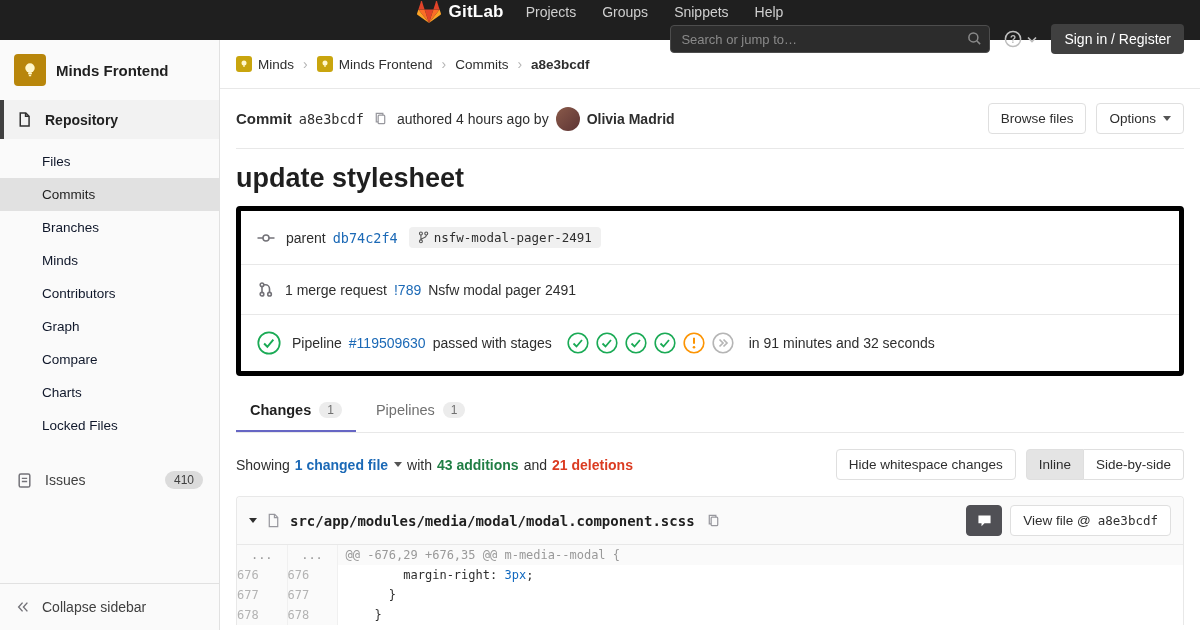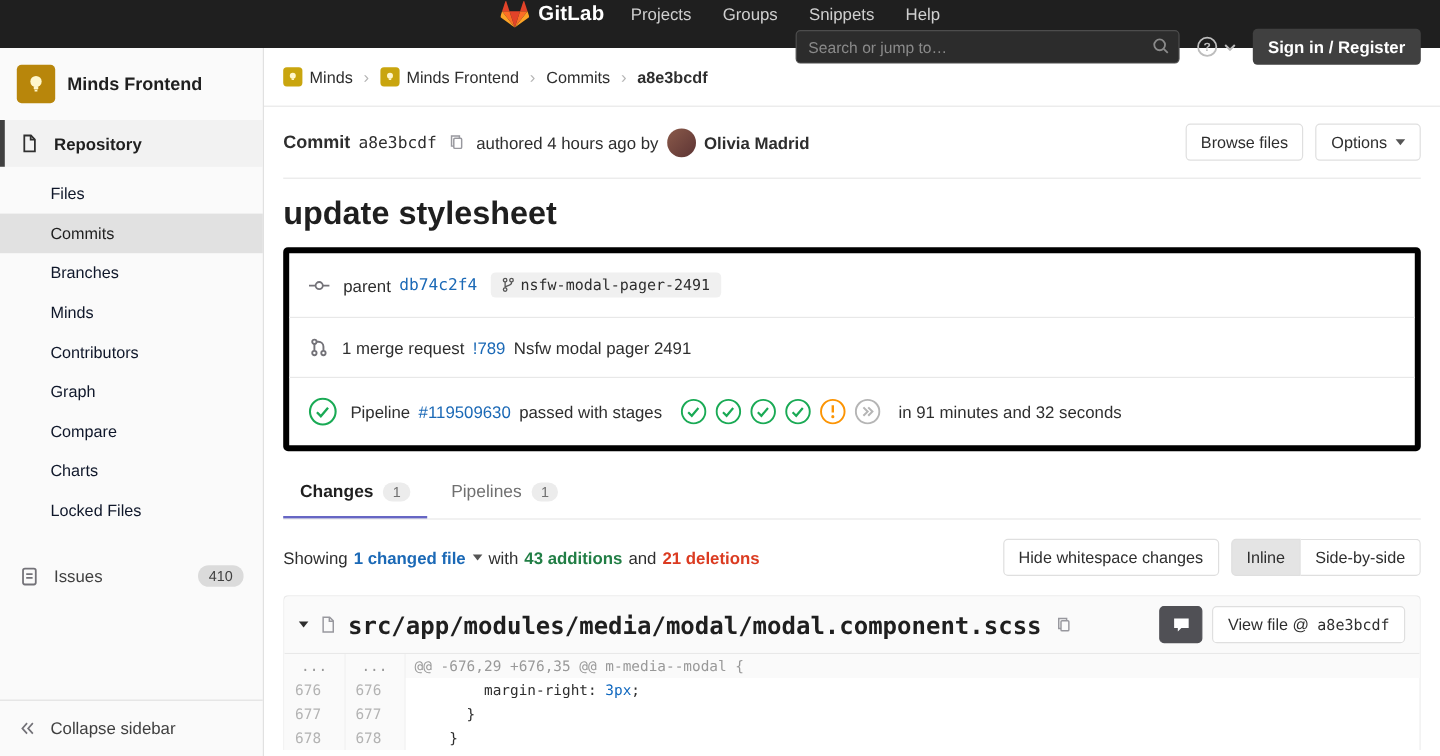--- a/index.html
+++ b/index.html
@@ -13,21 +13,21 @@
   .brand { display:flex; align-items:center; gap:8px; margin-right:22px; cursor:pointer; }
   .brand-text { color:#fff; font-size:17px; font-weight:600; letter-spacing:.2px; }
   .nav-menu { display:flex; gap:26px; }
   .nav-menu a { color:#cfcfcf; font-size:14px; cursor:pointer; }
   .nav-right { margin-left:auto; display:flex; align-items:center; gap:14px; }
   .search-box { position:relative; width:320px; }
   .search-box input { width:100%; height:28px; background:#2c2c2c; border:1px solid #4d4d4d; border-radius:4px; color:#ccc; padding:0 30px 0 10px; font-size:13px; font-family:inherit; }
   .search-box input::placeholder { color:#8a8a8a; }
   .search-icon { position:absolute; right:8px; top:6px; }
   .help-dd { display:flex; align-items:center; gap:5px; cursor:pointer; }
-  .signin { background:#404040; color:#fff; font-weight:bold; padding:7px 13px; border-radius:4px; font-size:14px; cursor:pointer; white-space:nowrap; }
+  .signin { background:#404040; color:#fff; font-weight:normal; padding:7px 13px; border-radius:4px; font-size:14px; cursor:pointer; white-space:nowrap; }
 
   
   .sidebar { position:fixed; top:40px; left:0; bottom:0; width:220px; background:#fafafa; border-right:1px solid #e1e1e1; display:flex; flex-direction:column; z-index:10; }
   .project-head { display:flex; align-items:center; gap:10px; padding:14px 16px 14px 14px; cursor:pointer; }
   .project-avatar { width:32px; height:32px; border-radius:4px; background:#b8860b; display:flex; align-items:center; justify-content:center; flex:none; }
   .project-name { font-weight:600; font-size:15px; color:#1f1f1f; }
   .side-item { display:flex; align-items:center; gap:12px; padding:11px 16px; color:#404040; font-size:14px; cursor:pointer; }
   .side-item.section-active { font-weight:600; color:#1f1f1f; box-shadow:inset 4px 0 0 #404040; background:#f2f2f2; }
   .sub-list { list-style:none; padding:6px 0 10px; }
   .sub-list li { padding:9px 16px 9px 42px; font-size:13.5px; color:#0f172a; cursor:pointer; }
@@ -77,27 +77,27 @@
   .additions { color:#217e45; font-weight:bold; }
   .deletions { color:#db3b21; font-weight:bold; }
   .diff-bar-actions { margin-left:auto; display:flex; gap:10px; align-items:center; }
   .btn-group { display:flex; }
   .btn-group .btn { border-radius:0; border-left-width:0; }
   .btn-group .btn:first-child { border-radius:4px 0 0 4px; border-left-width:1px; }
   .btn-group .btn:last-child { border-radius:0 4px 4px 0; }
 
   .file-holder { border:1px solid #e8e8e8; border-bottom:none; border-radius:4px 4px 0 0; }
   .file-header { display:flex; align-items:center; gap:9px; background:#fafafa; border-bottom:1px solid #e8e8e8; padding:8px 12px; border-radius:4px 4px 0 0; }
-  .file-path { font-weight:600; font-size:20px; color:#1f1f1f; cursor:pointer; }
+  .file-path { font-weight:600; font-size:14px; color:#1f1f1f; cursor:pointer; }
   .file-actions { margin-left:auto; display:flex; gap:8px; align-items:center; }
   .comment-btn { background:#505055; border:1px solid #505055; border-radius:4px; width:36px; height:31px; display:flex; align-items:center; justify-content:center; cursor:pointer; }
 
   .diff-table { width:100%; border-collapse:collapse; font-family:"DejaVu Sans Mono",monospace; font-size:12px; line-height:20px; }
   .diff-table td { padding:0; vertical-align:top; }
-  td.line-num { width:50px; min-width:50px; text-align:center; padding-right:10px; color:#b3b3b3; background:#fafafa; border-right:1px solid #f0f0f0; cursor:pointer; }
+  td.line-num { width:50px; min-width:50px; text-align:left; padding-right:10px; color:#b3b3b3; background:#fafafa; border-right:1px solid #f0f0f0; cursor:pointer; }
   td.line-code { padding-left:8px; white-space:pre; color:#2e2e2e; }
   tr.hunk td { background:#fafafa; color:#999; }
   tr.hunk td.line-num { text-align:center; padding-right:0; }
   .syn-num { color:#1068bf; }
 </style>
 </head>
 <body>
 
 <header class="navbar">
   <div class="nav-left">

